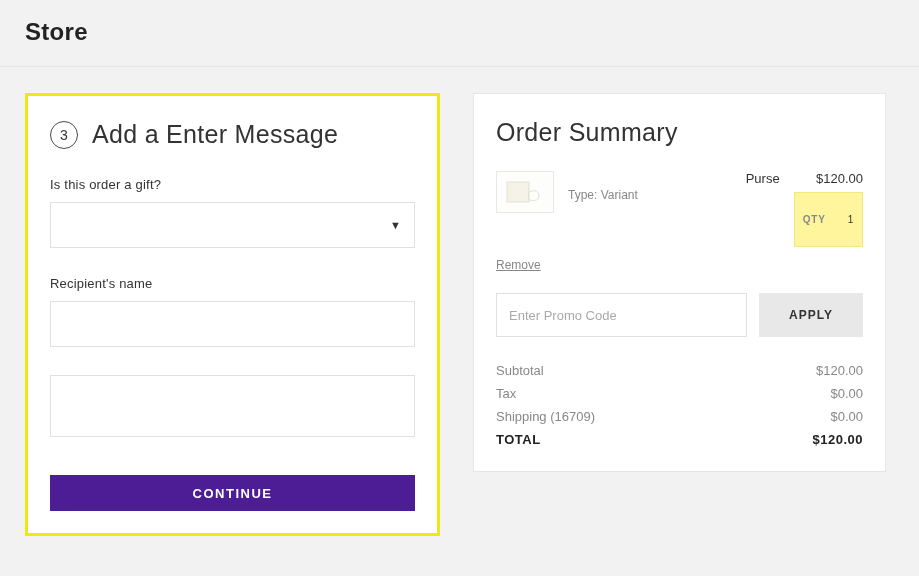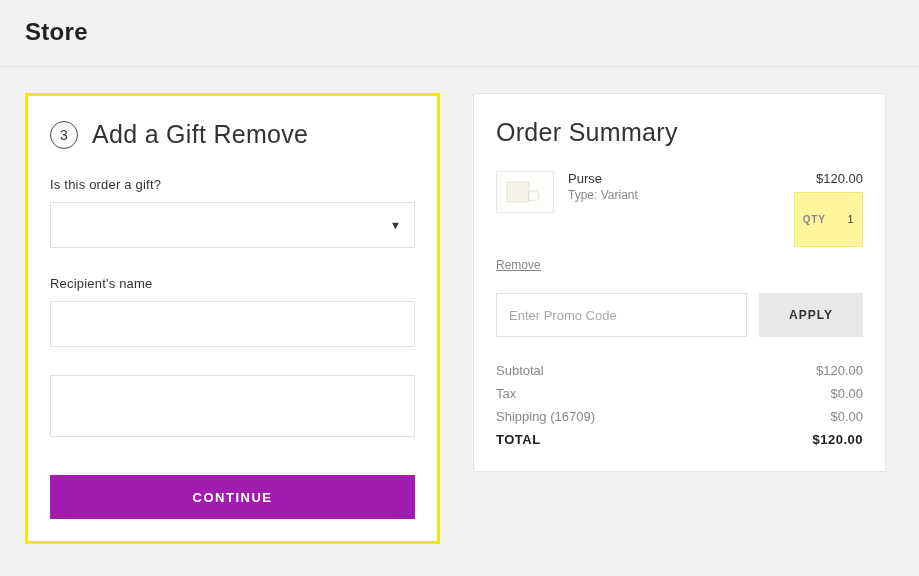--- a/index.html
+++ b/index.html
@@ -108,22 +108,22 @@
       border: 1px solid #e0e0e0;
       background: #fff;
       font-size: 14px;
       padding: 10px 12px;
       margin-bottom: 34px;
       resize: none;
       font-family: inherit;
     }
     .continue-btn {
       width: 100%;
-      height: 44px;
-      background: #a21caf;
+      height: 36px;
+      background: #4c1d95;
       color: #fff;
       border: none;
       font-size: 13px;
       font-weight: 700;
       letter-spacing: 1.5px;
       cursor: pointer;
     }
     .summary-panel {
       width: 413px;
       background: #fff;
@@ -157,20 +157,21 @@
       width: 40px;
       height: 28px;
     }
     .item-info {
       flex: 1;
     }
     .item-name {
       font-size: 13px;
       color: #333;
       margin-bottom: 2px;
+      text-align: right;
     }
     .item-type {
       font-size: 12px;
       color: #888;
     }
     .item-right {
       text-align: right;
     }
     .item-price {
       font-size: 13px;
@@ -252,21 +253,21 @@
 
 <div class="header">
   <div class="header-title">Store</div>
 </div>
 
 <div class="content">
 
   <div class="gift-panel">
     <div class="panel-header">
       <div class="step-circle">3</div>
-      <div class="panel-title">Add a Gift Remove</div>
+      <div class="panel-title">Add a Enter Message</div>
     </div>
 
     <label class="form-label">Is this order a gift?</label>
     <div class="select-wrap">
       <select class="form-select"></select>
       <span class="select-chevron">▼</span>
     </div>
 
     <label class="form-label">Recipient's name</label>
     <input type="text" class="form-input" value="" style="">

